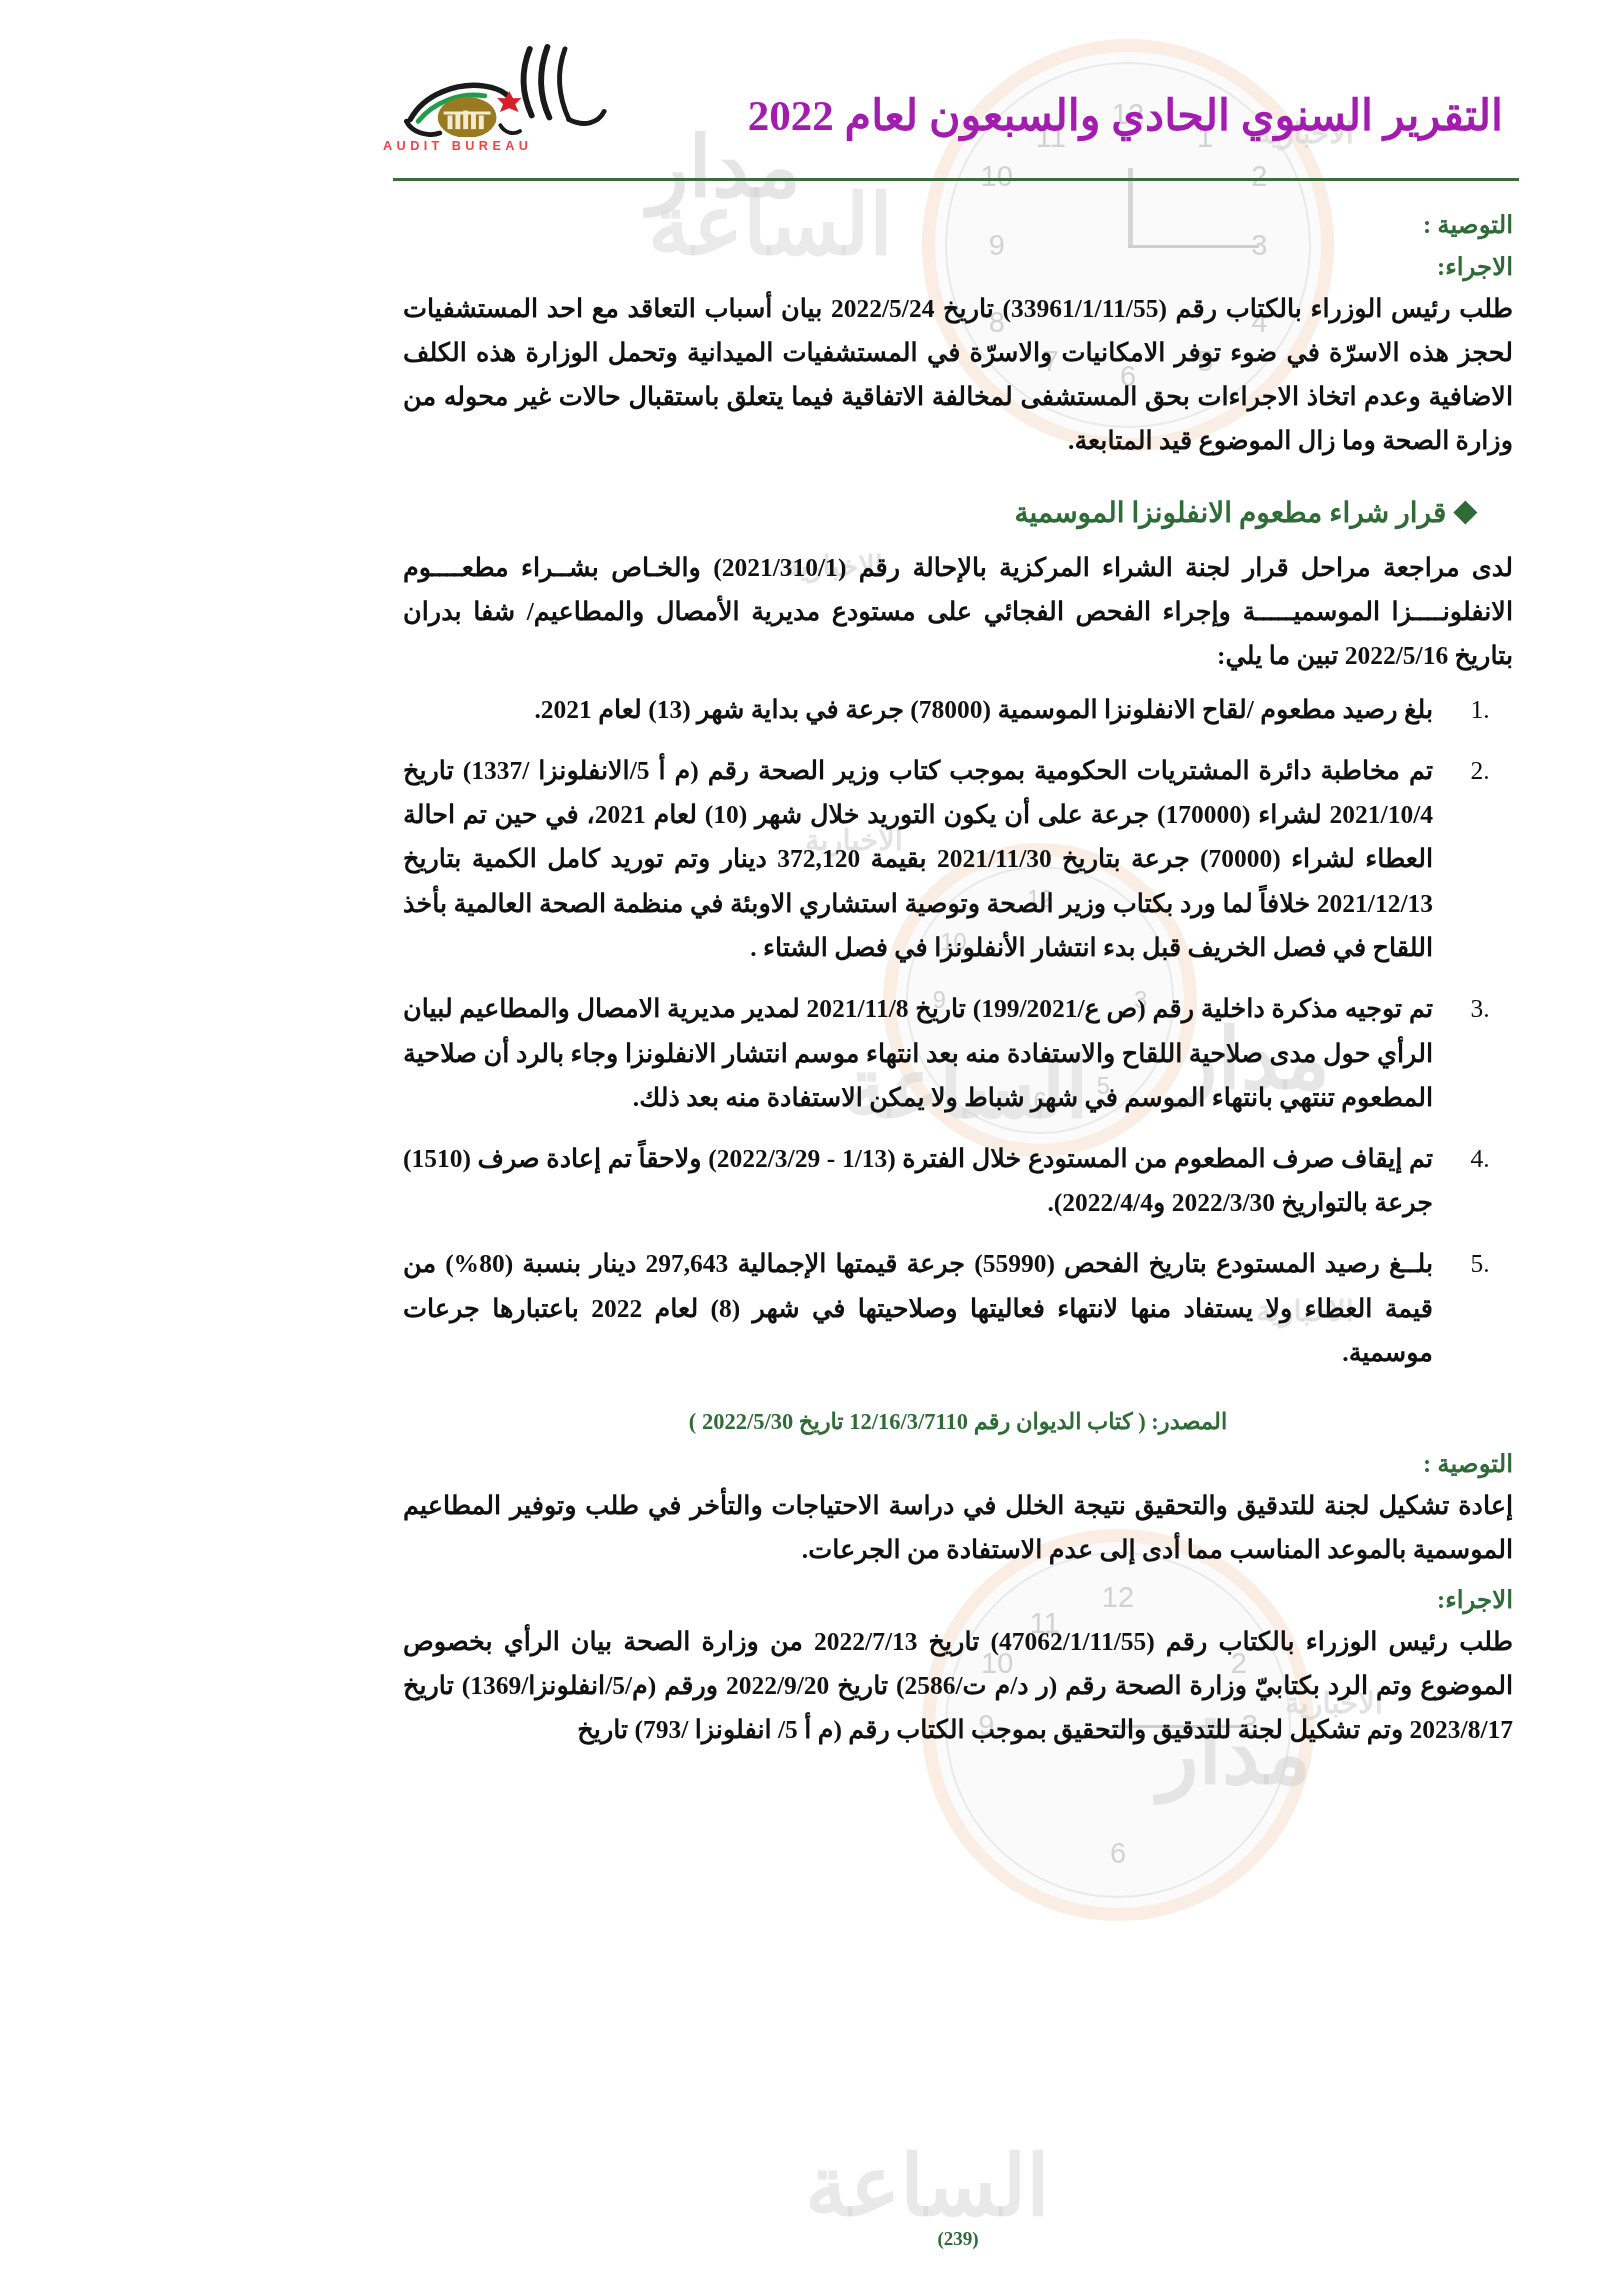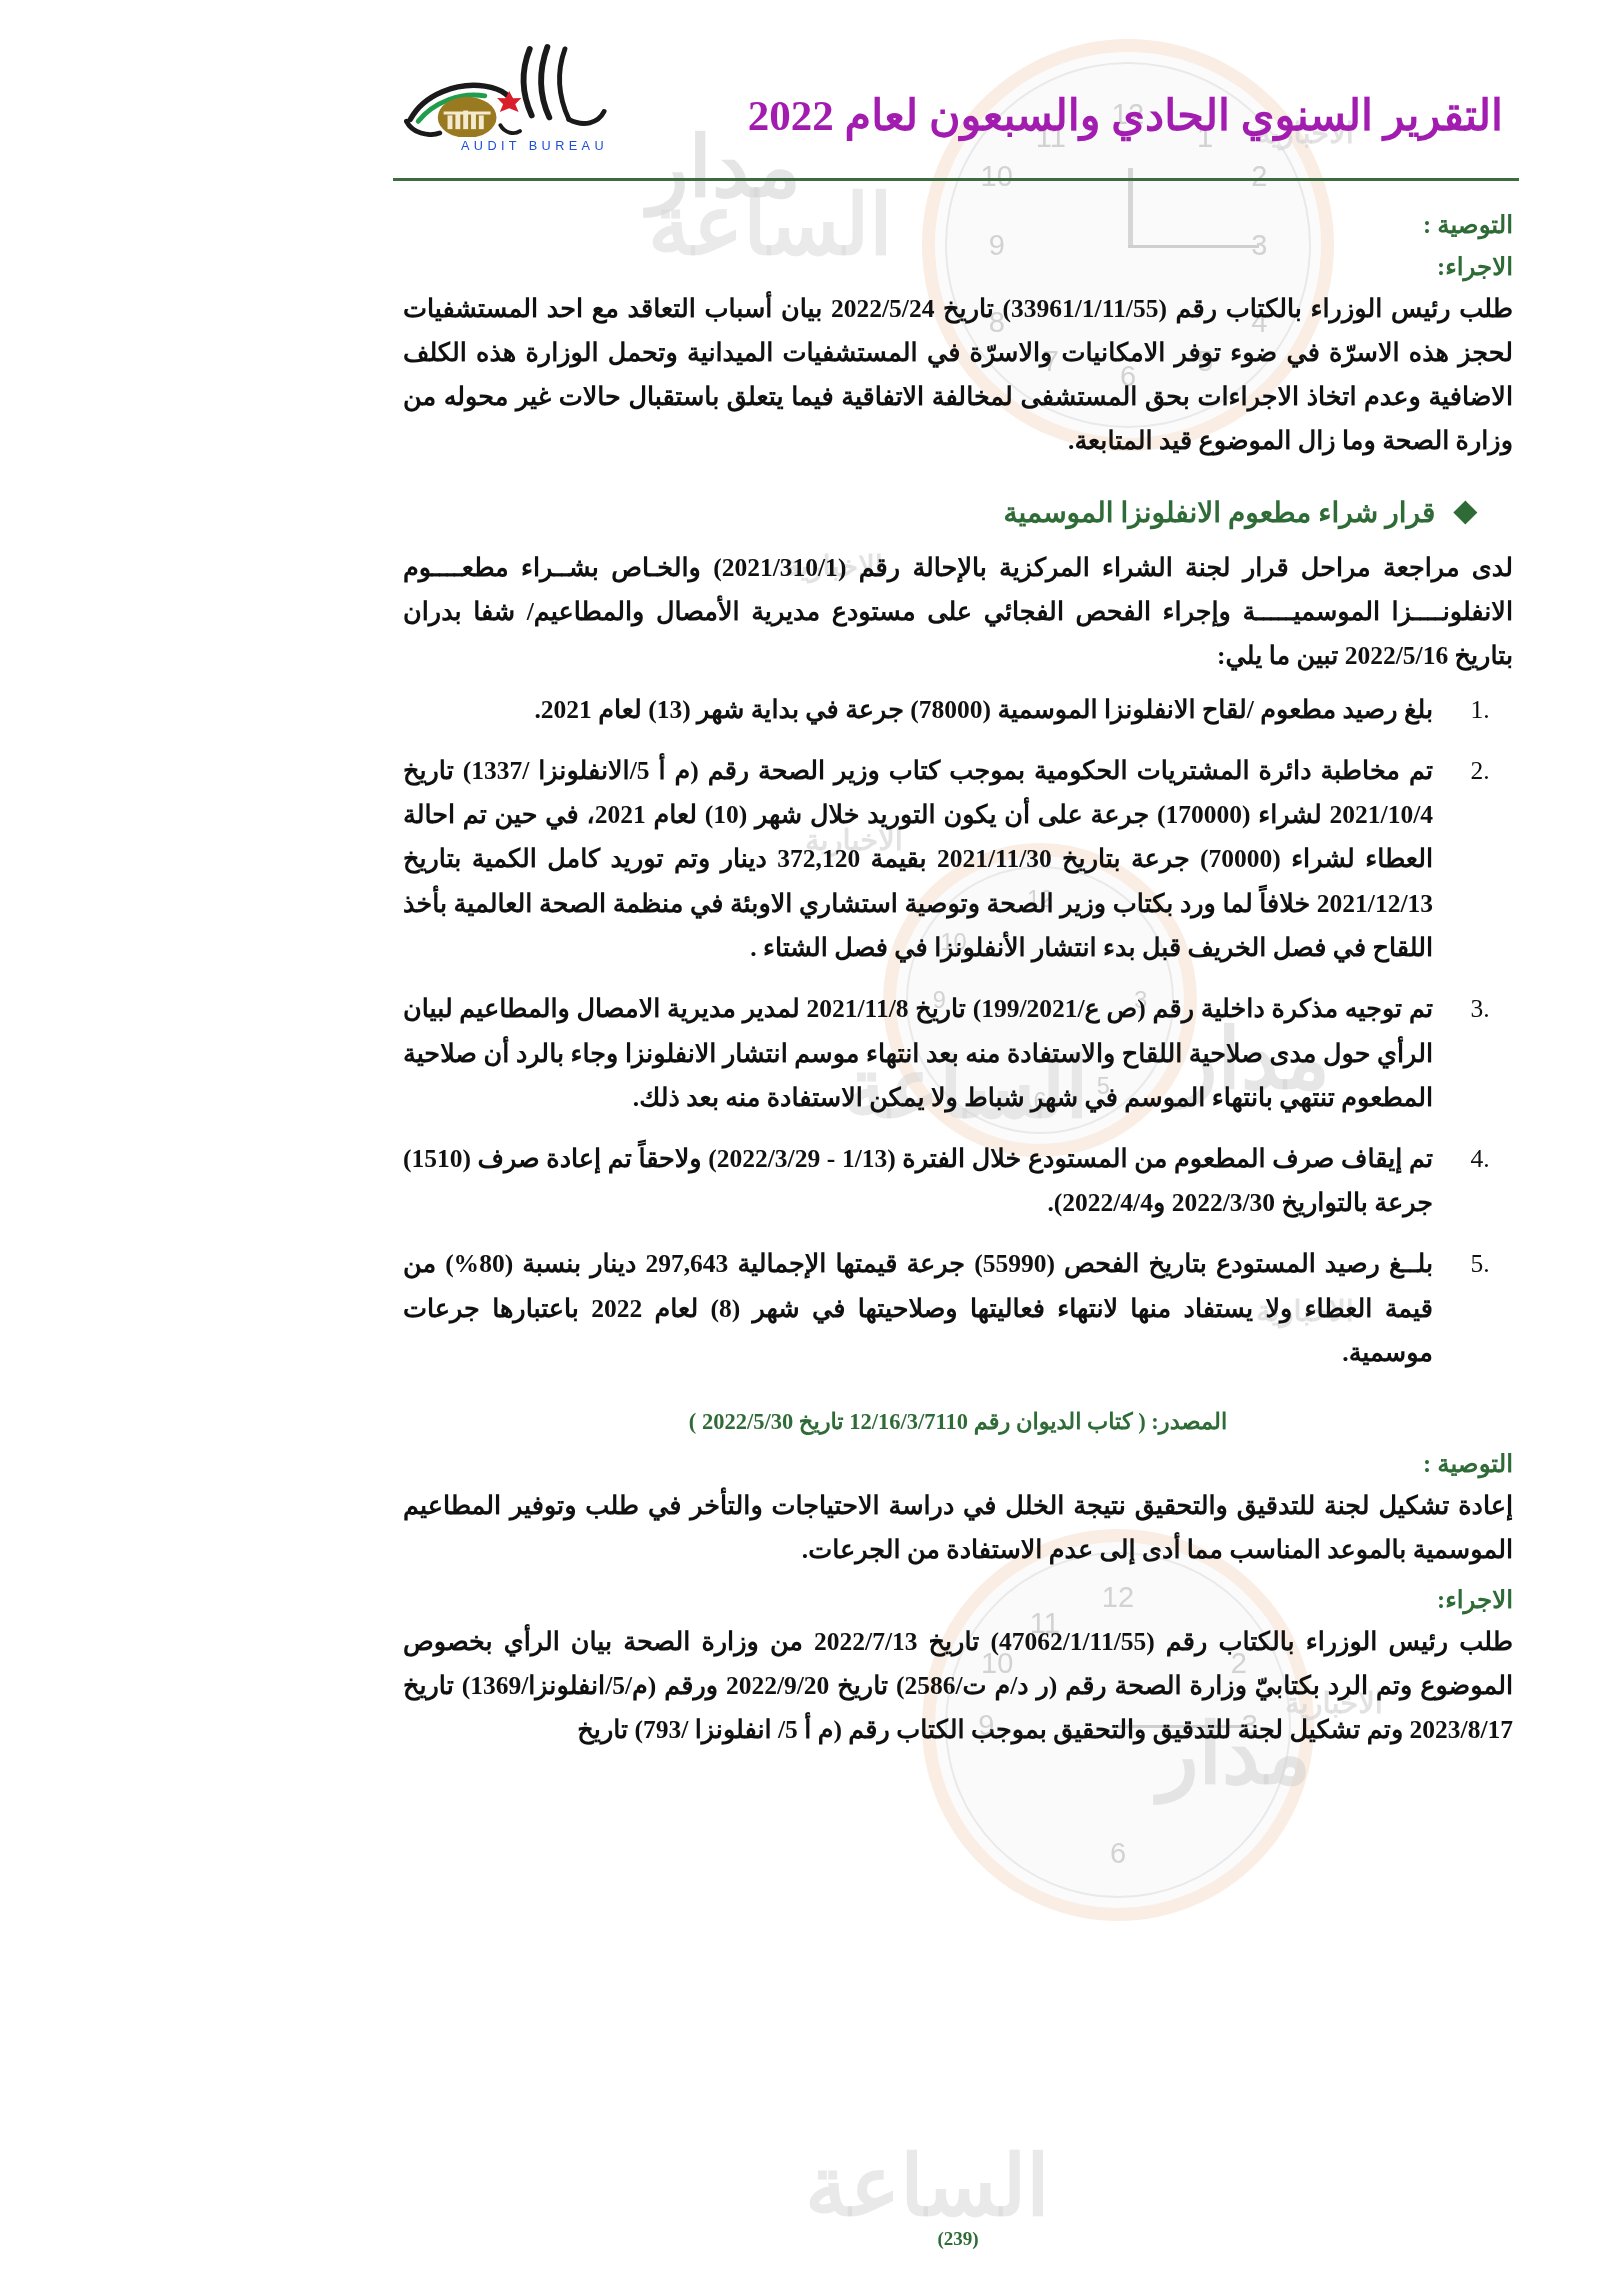--- a/index.html
+++ b/index.html
@@ -109,26 +109,26 @@
     left: 0;
     top: 0;
     width: 225px;
     height: 94px;
   }
   .logo-caption {
     position: absolute;
     left: 0;
     top: 96px;
     width: 225px;
-    text-align: right;
+    text-align: left;
     font-family: "Liberation Sans", sans-serif;
     font-size: 12.7px;
-    font-weight: normal;
+    font-weight: bold;
     letter-spacing: 4.4px;
-    color: #1d4ed8;
+    color: #ef4444;
     direction: ltr;
   }
 
   
   .content {
     position: absolute;
     top: 196px;
     right: 108px;
     left: 108px;
     z-index: 2;
@@ -154,21 +154,21 @@
   }
   .para.indent {
     text-indent: 0;
   }
 
   .section-head {
     display: flex;
     flex-direction: row;
     align-items: center;
     justify-content: flex-start;
-    gap: 22px;
+    gap: 11px;
     margin: 33px 0 17.6px 0;
     padding-right: 39px;
   }
   .diamond {
     width: 16.7px;
     height: 16.7px;
     background: #2f6b37;
     transform: rotate(45deg);
     flex: 0 0 auto;
   }

